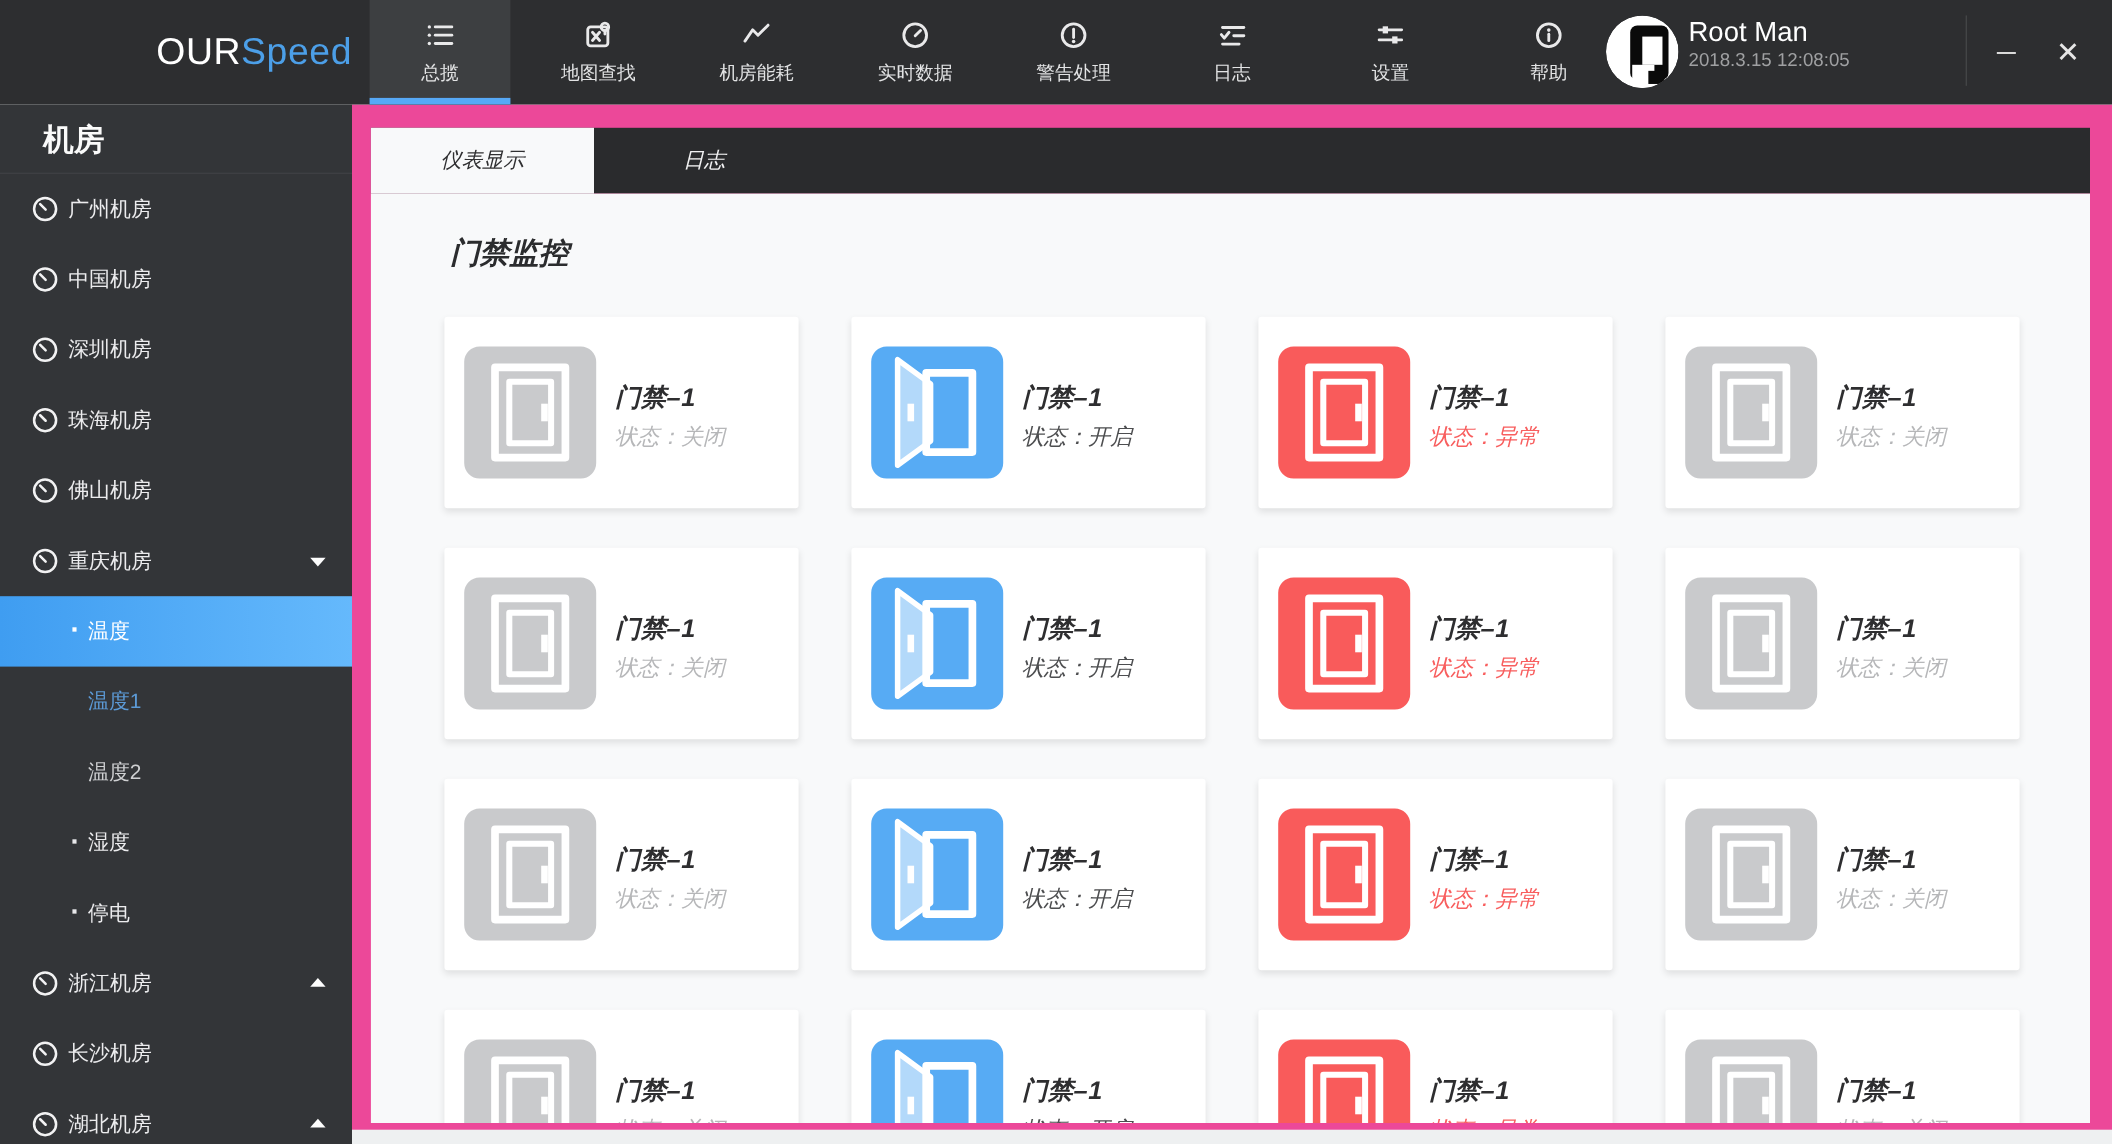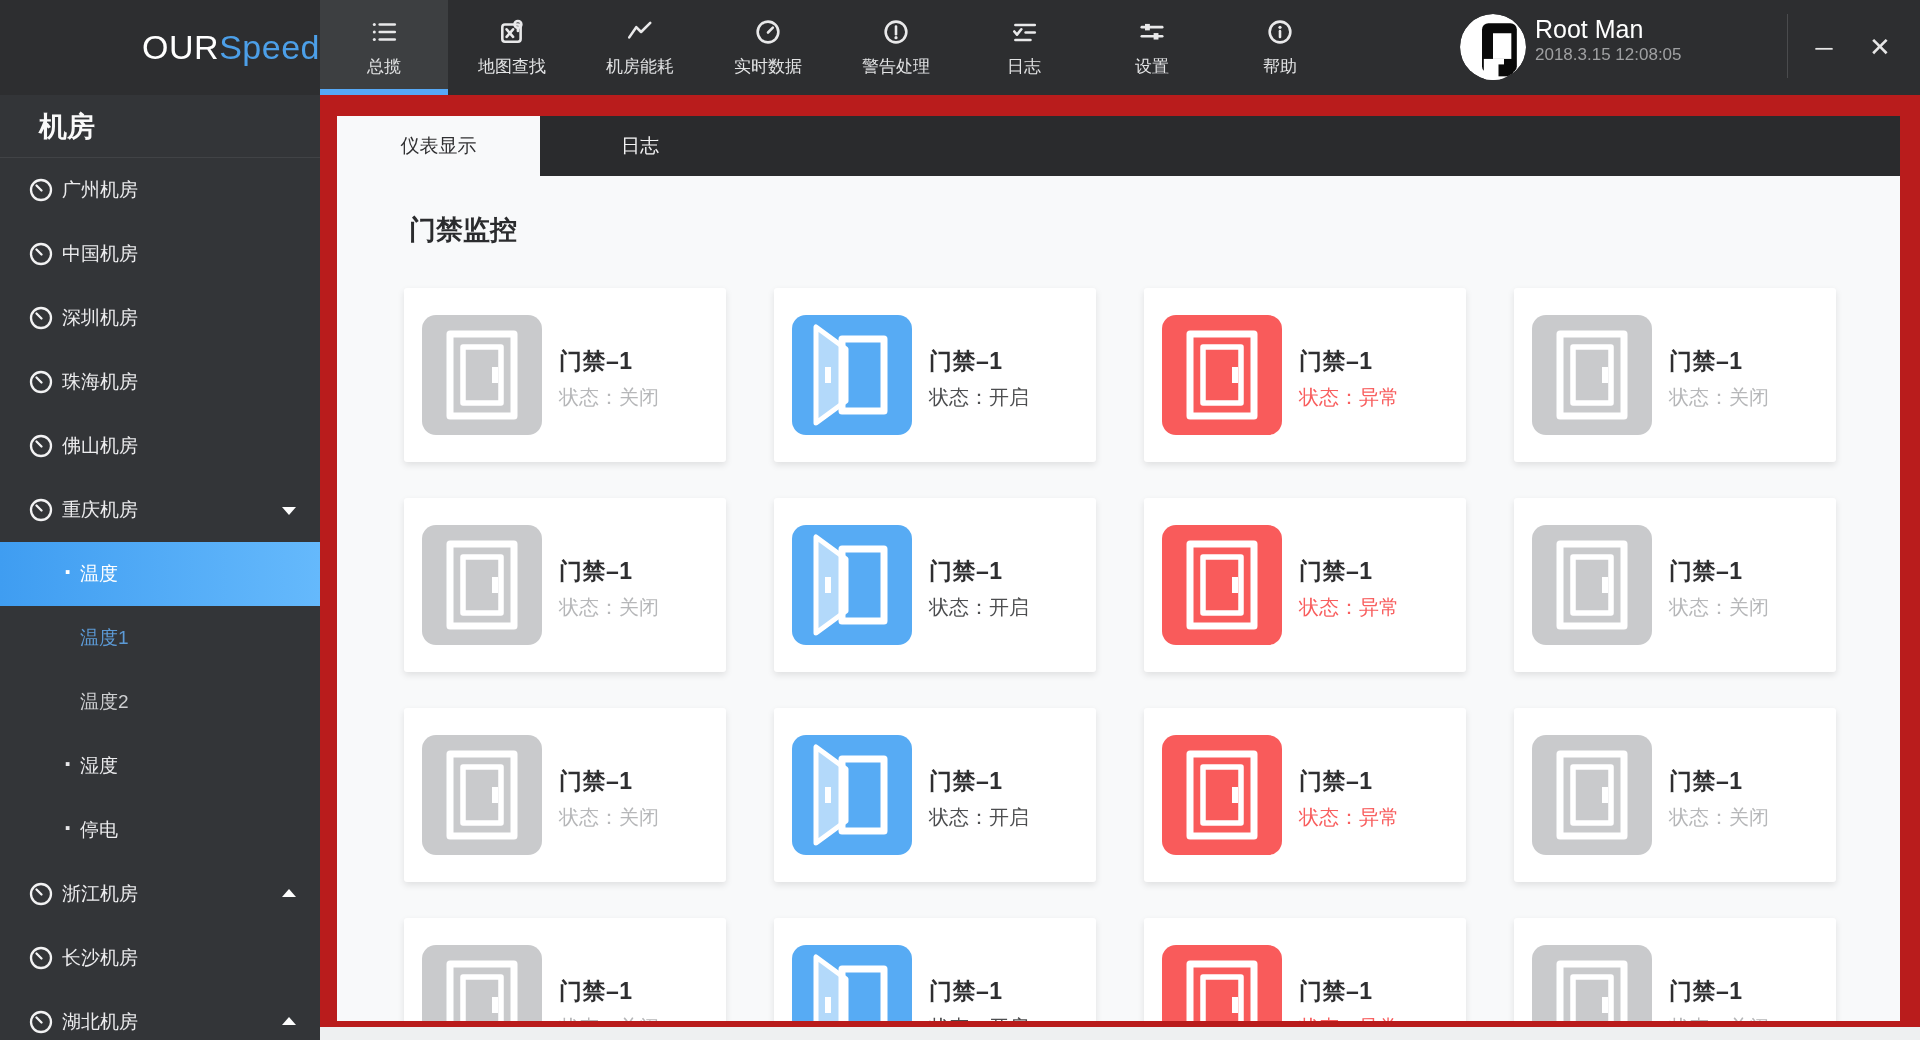--- a/index.html
+++ b/index.html
@@ -6,21 +6,21 @@
   html,body { width:1920px; height:1040px; overflow:hidden; }
   body { font-family:"Liberation Sans","DejaVu Sans",sans-serif; background:#eef0f1; }
   .app { position:relative; width:1920px; height:1040px; }
 
   
   .topbar { position:absolute; left:0; top:0; width:1920px; height:95px; background:#2d2e30; z-index:5; }
   .logo { position:absolute; left:20px; top:0; width:300px; height:95px; display:flex; align-items:center; font-size:34px; letter-spacing:.5px; cursor:pointer;justify-content:flex-end; }
   .logo .p1 { color:#ffffff; }
   .logo .p2 { color:#4c9fe8; }
   .top-nav { position:absolute; left:320px; top:0; height:95px; display:flex; }
-  .nav-item { position:relative; width:128px; height:95px; display:flex; flex-direction:column; align-items:center; justify-content:center; gap:9px; cursor:pointer; }
+  .nav-item { position:relative; width:128px; height:95px; display:flex; flex-direction:column; align-items:center; justify-content:center; gap:9px; cursor:pointer;margin-left:16px; }
   .nav-item .n-icon { width:28px; height:28px; display:flex; align-items:center; justify-content:center; }
   .nav-item .n-icon svg { width:28px; height:28px; }
   .nav-item .n-label { font-size:17px; color:#e2e3e4; }
   .nav-item.active { background:#3d3f41; }
   .nav-item.active::after { content:""; position:absolute; left:0; bottom:0; width:100%; height:6px; background:#57a9f6; }
 
   .user-area { position:absolute; right:0; top:0; height:95px; } 
   .u-avatar { position:absolute; right:394px; top:14px; width:66px; height:66px; border-radius:50%; overflow:hidden; cursor:pointer; }
   .u-name { position:absolute; right:185px; top:15px; width:200px; font-size:25px; color:#ffffff; }
   .u-date { position:absolute; right:185px; top:45px; width:200px; font-size:17px; color:#9fa0a2; }
@@ -40,21 +40,21 @@
   .s-item.sub::before { content:"·"; position:absolute; left:64px; top:50%; transform:translateY(-54%); font-size:26px; font-weight:700; color:#e8e8ea; }
   .s-item.subsub .s-label { padding-left:80px; color:#cfd0d2; }
   .s-item.subsub.accent .s-label { color:#5c9ad6; }
   .s-item.selected { background:linear-gradient(90deg,#3f9df1,#65b9fc); color:#ffffff; }
   .s-item.selected::before { color:#ffffff; }
   .s-arrow { position:absolute; right:24px; top:50%; width:0; height:0; }
   .s-arrow.down { transform:translateY(-3px); border-left:7px solid transparent; border-right:7px solid transparent; border-top:8px solid #fdfdfd; }
   .s-arrow.up { transform:translateY(-5px); border-left:7px solid transparent; border-right:7px solid transparent; border-bottom:8px solid #fdfdfd; }
 
   
-  .main-area { position:absolute; left:320px; top:95px; width:1600px; height:932px; background:#b91c1c; }
+  .main-area { position:absolute; left:320px; top:95px; width:1600px; height:932px; background:#ec4899;font-style:italic; }
   .panel { position:absolute; left:17px; top:21px; width:1563px; height:905px; overflow:hidden; }
   .tabbar { position:absolute; left:0; top:0; width:1563px; height:60px; background:#2a2b2d; }
   .tab { position:absolute; top:0; height:60px; display:flex; align-items:center; justify-content:center; font-size:19px; cursor:pointer; color:#f2f2f3; }
   .tab-0 { left:0; width:203px; }
   .tab-1 { left:203px; width:200px; }
   .tab.active { background:#f8f9fa; color:#2f2f31; }
   .content { position:absolute; left:0; top:60px; width:1563px; height:845px; background:#f8f9fa; }
   .section-title { position:absolute; left:26px; top:36px; font-size:27px; font-weight:700; color:#2b2c2e;margin-left:46px; }
 
   .cards { position:absolute; left:0; top:0; width:1563px; height:845px; }

